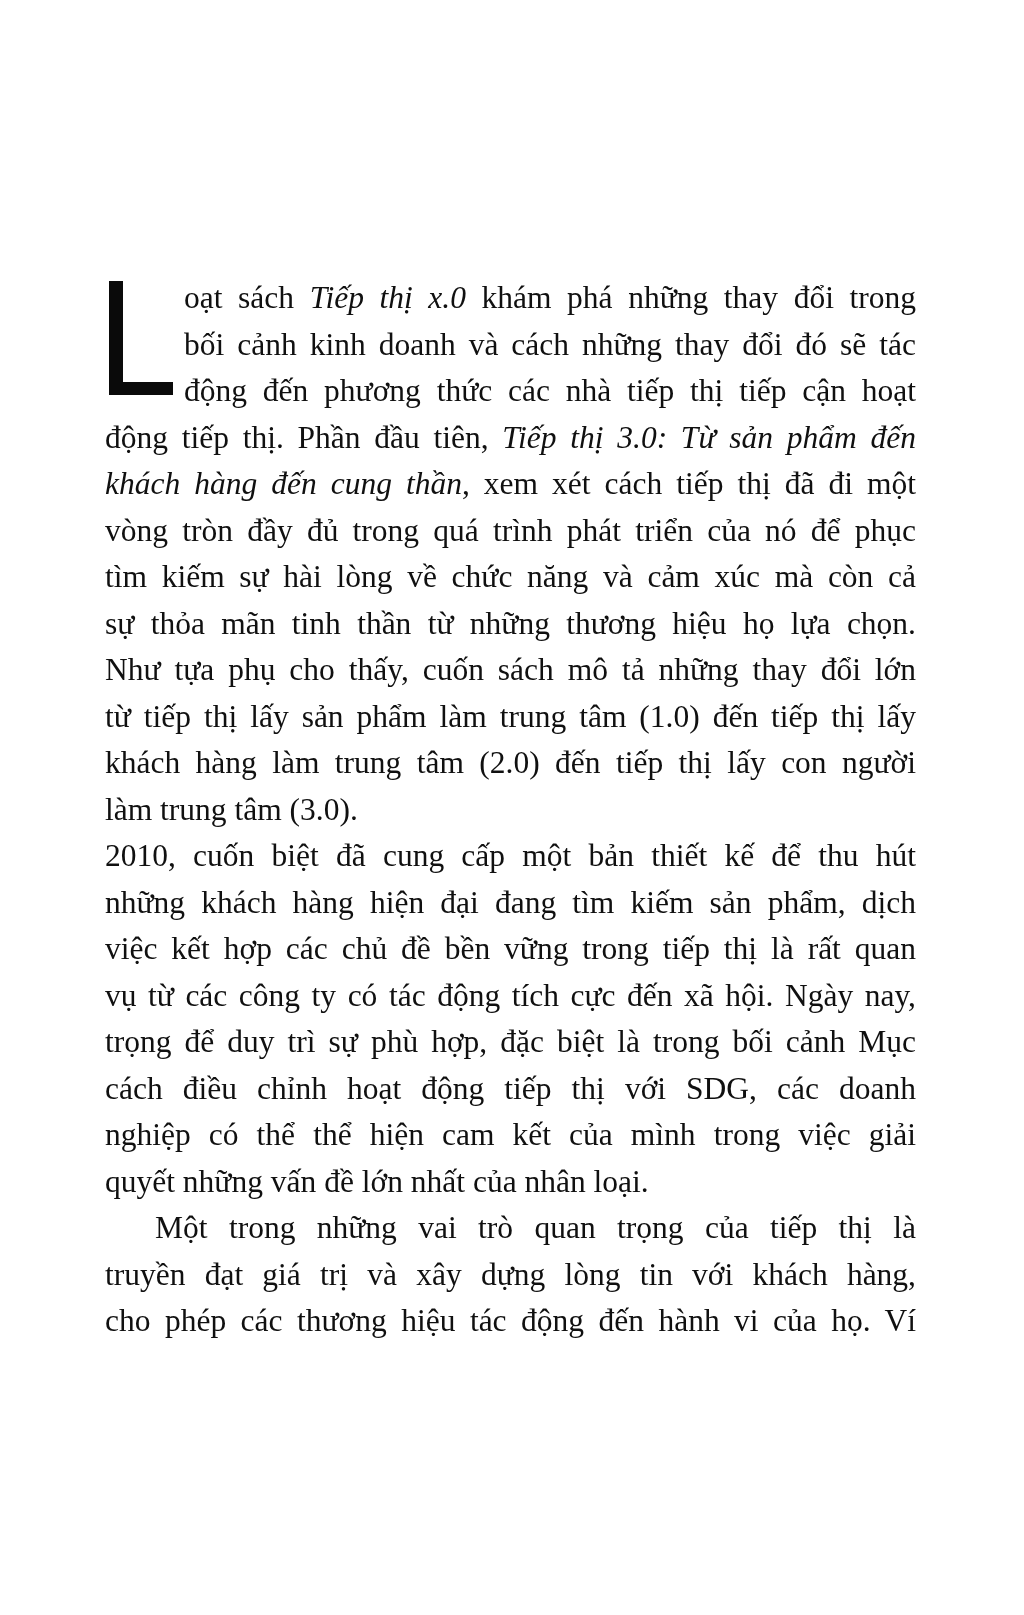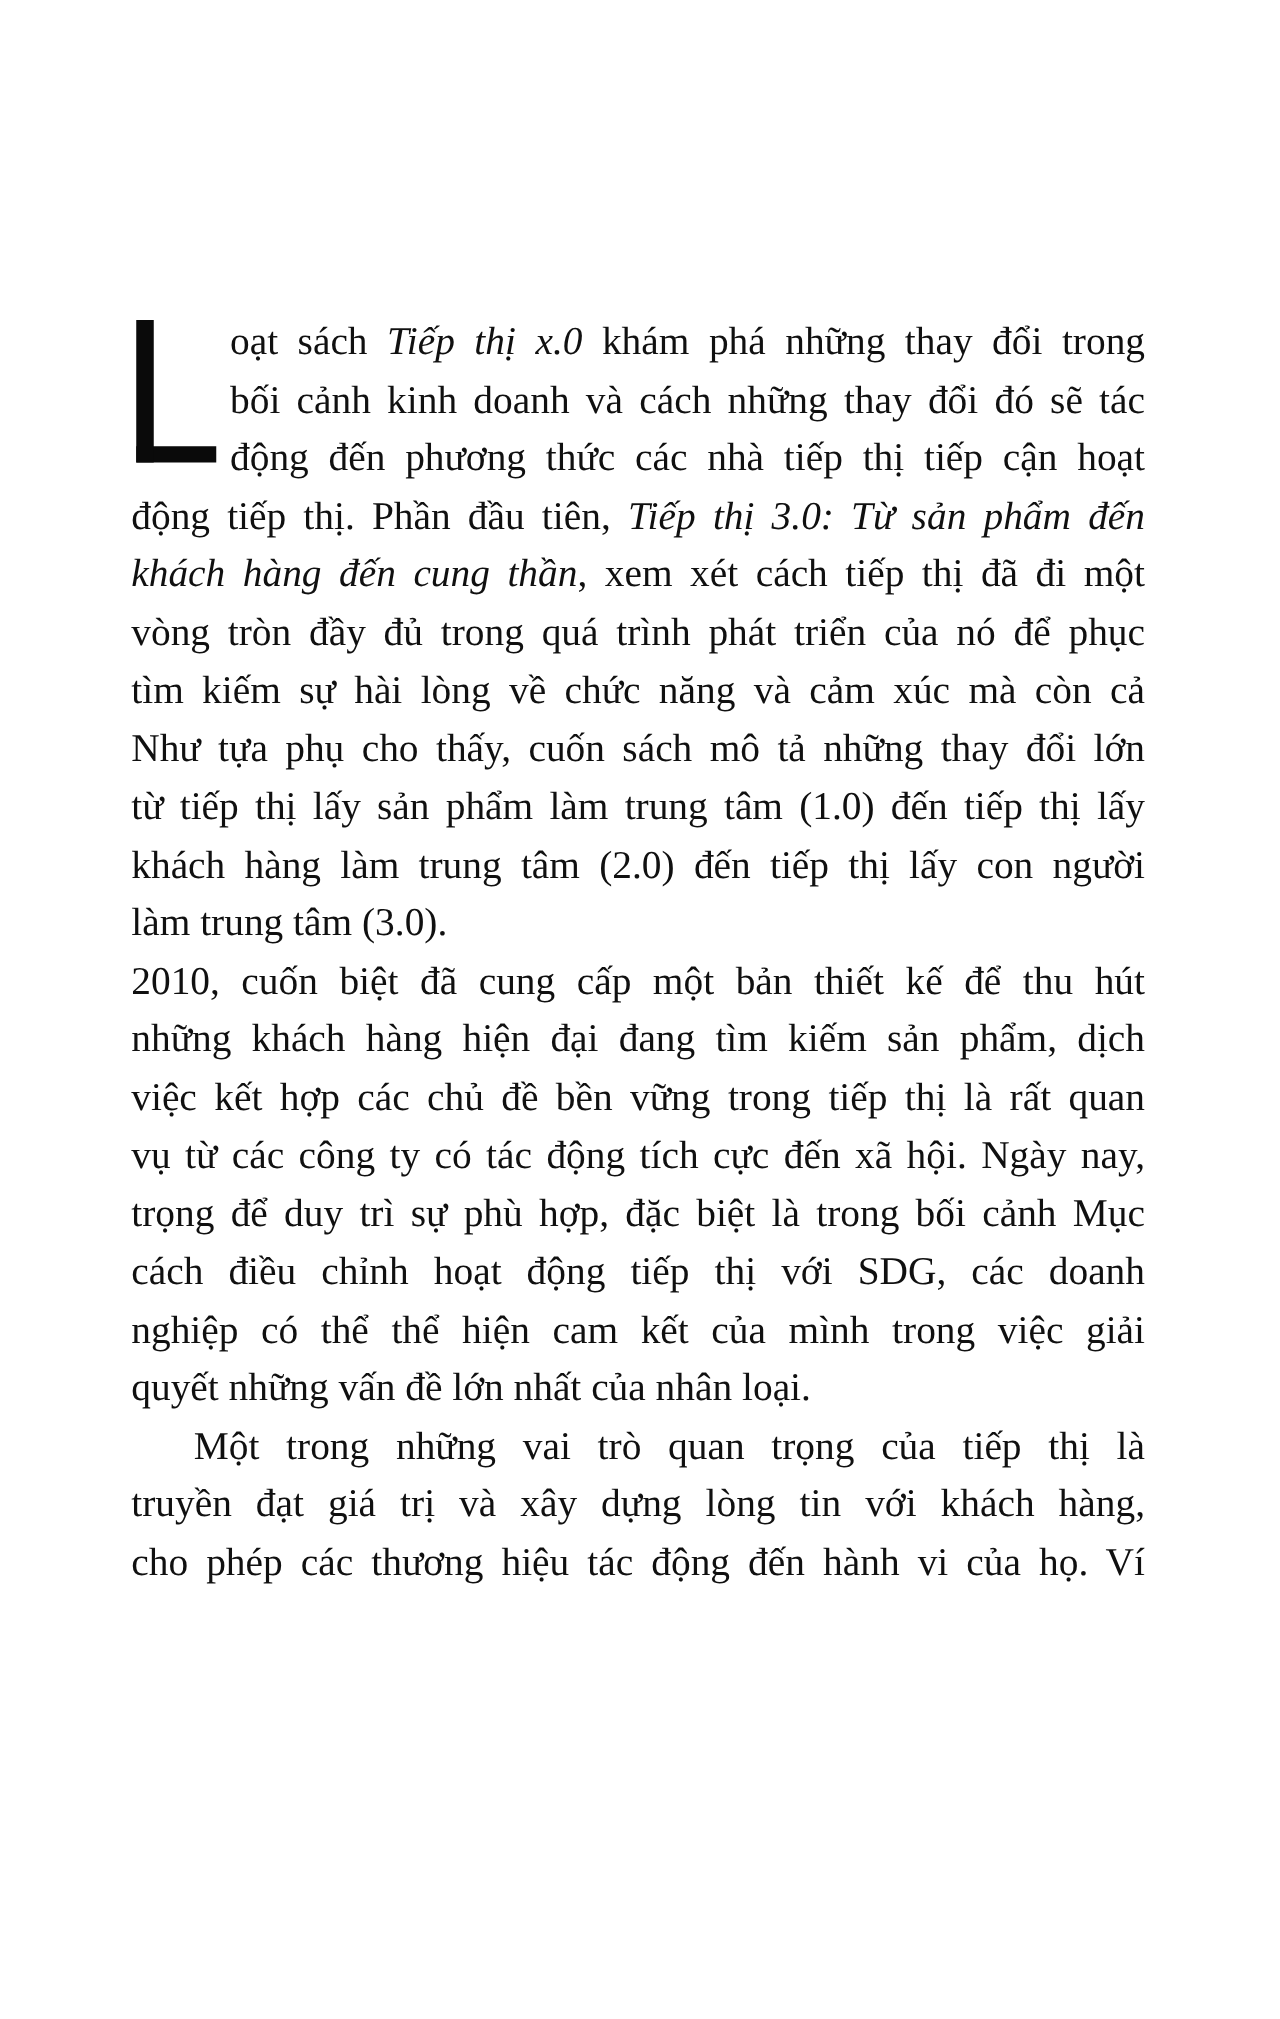--- a/index.html
+++ b/index.html
@@ -4,20 +4,21 @@
 <style>
   * { margin: 0; padding: 0; box-sizing: border-box; }
   html, body { background: #ffffff; }
   .page {
     position: relative;
     width: 1024px;
     height: 1368px;
     background: #ffffff;
     overflow: hidden;
     font-family: "Liberation Serif", "DejaVu Serif", serif;
+    margin-top: 25px;
   }
   .text-block {
     position: absolute;
     left: 105px;
     top: 250px;
     width: 811px;
     font-size: 31.5px;
     line-height: 46.5px;
     color: #101010;
   }
@@ -55,20 +56,21 @@
   <main class="text-block" id="text-block" style="color: rgb(16, 16, 16);">
       <div class="para">
         <div class="dropcap" role="img" aria-label="L" style="border-left-color: rgb(10, 10, 10); border-bottom-color: rgb(10, 10, 10);"></div>
         <div class="line"><span>oạt sách </span><em>Tiếp thị x.0</em><span> khám phá những thay đổi trong</span></div>
         <div class="line"><span>bối cảnh kinh doanh và cách những thay đổi đó sẽ tác</span></div>
         <div class="line"><span>động đến phương thức các nhà tiếp thị tiếp cận hoạt</span></div>
         <div class="line"><span>động tiếp thị. Phần đầu tiên, </span><em>Tiếp thị 3.0: Từ sản phẩm đến</em></div>
         <div class="line"><em>khách hàng đến cung thần</em><span>, xem xét cách tiếp thị đã đi một</span></div>
         <div class="line"><span>vòng tròn đầy đủ trong quá trình phát triển của nó để phục</span></div>
         <div class="line"><span>tìm kiếm sự hài lòng về chức năng và cảm xúc mà còn cả</span></div>
+        <div class="line"><span>sự thỏa mãn tinh thần từ những thương hiệu họ lựa chọn.</span></div>
         <div class="line"><span>Như tựa phụ cho thấy, cuốn sách mô tả những thay đổi lớn</span></div>
         <div class="line"><span>từ tiếp thị lấy sản phẩm làm trung tâm (1.0) đến tiếp thị lấy</span></div>
         <div class="line"><span>khách hàng làm trung tâm (2.0) đến tiếp thị lấy con người</span></div>
         <div class="line end"><span>làm trung tâm (3.0).</span></div>
       </div>
       <div class="para">
         <div class="line"><span>2010, cuốn biệt đã cung cấp một bản thiết kế để thu hút</span></div>
         <div class="line"><span>những khách hàng hiện đại đang tìm kiếm sản phẩm, dịch</span></div>
         <div class="line"><span>việc kết hợp các chủ đề bền vững trong tiếp thị là rất quan</span></div>
         <div class="line"><span>vụ từ các công ty có tác động tích cực đến xã hội. Ngày nay,</span></div>

